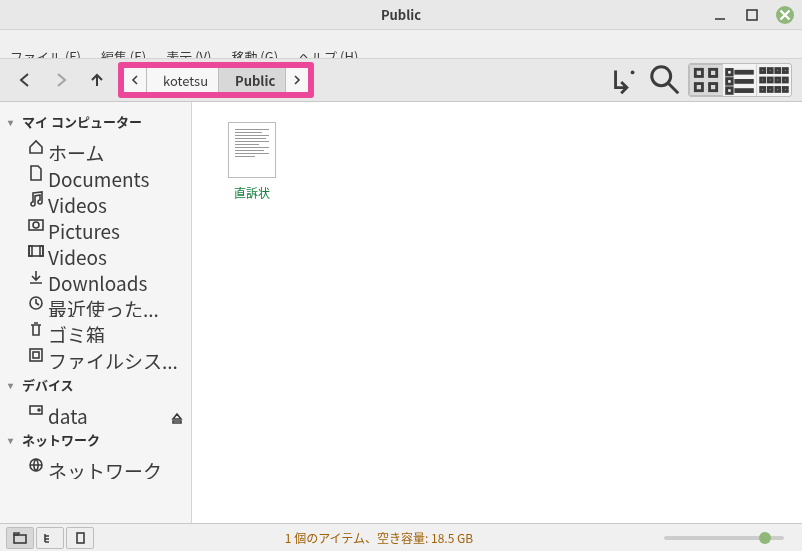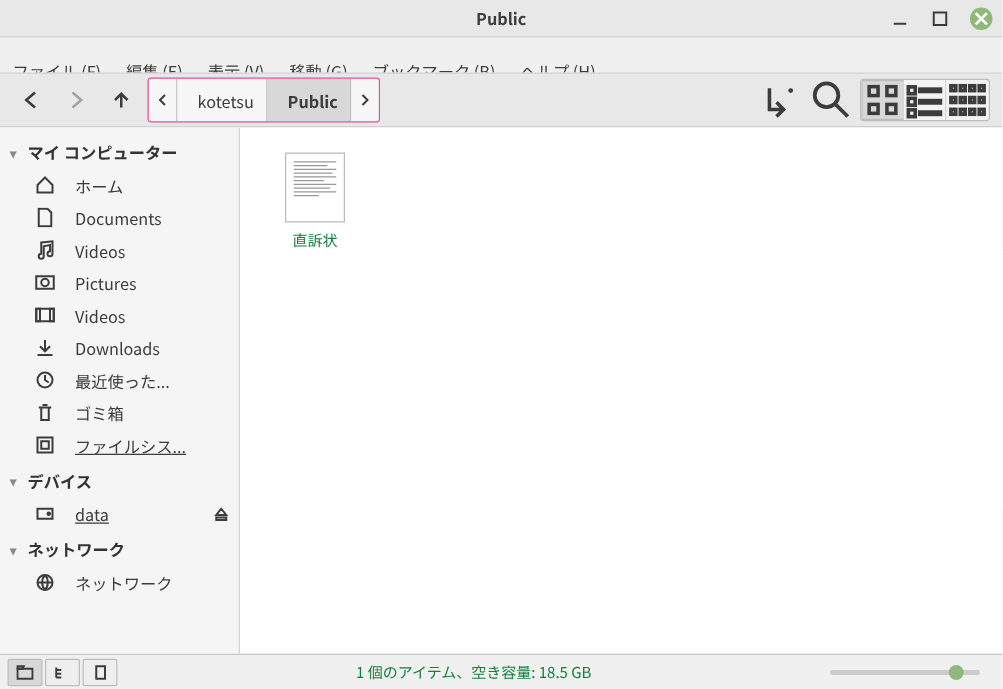--- a/index.html
+++ b/index.html
@@ -8,50 +8,50 @@
 .titlebar .title { font-weight: 600; font-size: 13px; }
 .win-controls { position: absolute; right: 8px; display: flex; gap: 16px; align-items: center; }
 .win-btn { width: 16px; height: 16px; display: flex; align-items: center; justify-content: center; cursor: pointer; }
 .win-close { width: 18px; height: 18px; border-radius: 50%; background: #8fb87a; color: #fff; font-size: 11px; line-height: 18px; text-align: center; }
 .menubar { height: 28px; background: #f0f0f0; display: flex; align-items: center; padding: 0 8px; gap: 16px; font-size: 13px; }
 .menuitem { cursor: pointer; padding: 2px 2px; margin-top: 24px; }
 .toolbar { height: 44px; background: #e8e8e8; border-top: 1px solid #d4d4d4; border-bottom: 1px solid #c8c8c8; display: flex; align-items: center; padding: 0 10px; gap: 6px; }
 .navbtn { width: 30px; height: 32px; display: flex; align-items: center; justify-content: center; border-radius: 3px; cursor: pointer; }
 .navbtn svg { width: 16px; height: 16px; }
 .navbtn.disabled { opacity: 0.4; cursor: default; }
-.pathbar { display: flex; border: 1px solid #ec4899; border-radius: 3px; overflow: hidden; background: #e0e0e0; height: 36px; justify-content: space-between; }
+.pathbar { display: flex; border: 6px solid #ec4899; border-radius: 3px; overflow: hidden; background: #e0e0e0; height: 36px; justify-content: space-between; }
 .pathseg { display: flex; align-items: center; padding: 0 10px; gap: 6px; border-right: 1px solid #bdbdbd; background: #f7f7f7; cursor: pointer; font-size: 13px; }
 .pathseg.arrow { padding: 0 6px; background: #f7f7f7; }
 .pathseg.active { background: #d8d8d8; font-weight: 700; }
 .pathseg:last-child { border-right: none; }
 .spacer { flex: 1; }
 .tool-right { display: flex; gap: 6px; align-items: center; }
 .iconbtn { width: 34px; height: 34px; display: flex; align-items: center; justify-content: center; border-radius: 3px; cursor: pointer; }
 .iconbtn.active { background: #d8d8d8; border: 1px solid #bdbdbd; }
 .view-group { display: flex; border: 1px solid #bdbdbd; border-radius: 3px; overflow: hidden; background: #f3f3f3; }
 .view-group .iconbtn { height: 32px; border-radius: 0; border-right: 1px solid #d4d4d4; }
 .view-group .iconbtn:last-child { border-right: none; }
 .content { flex: 1; display: flex; background: #fff; overflow: hidden; }
 .sidebar { width: 192px; background: #f5f5f5; border-right: 1px solid #d4d4d4; overflow-y: auto; padding-top: 4px; }
 .section-header { display: flex; align-items: center; gap: 4px; padding: 6px 8px 4px 8px; font-weight: 700; font-size: 13px; color: #333; cursor: pointer; }
 .section-header .caret { width: 10px; font-size: 10px; color: #888; }
-.side-item { display: flex; align-items: center; gap: 16px; padding: 4px 8px 4px 28px; font-size: 13px; cursor: pointer; white-space: nowrap; overflow: hidden; text-overflow: ellipsis; position: relative; height: 26px; }
+.side-item { display: flex; align-items: flex-start; gap: 4px; padding: 4px 8px 4px 28px; font-size: 19px; cursor: pointer; white-space: nowrap; overflow: hidden; text-overflow: ellipsis; position: relative; height: 26px; }
 .side-item.active { text-decoration: underline; }
 .side-item .sicon { width: 16px; height: 16px; flex-shrink: 0; display: flex; align-items: center; justify-content: center; }
 .side-item .eject { position: absolute; right: 8px; }
 .main { flex: 1; background: #fff; padding: 20px; overflow: auto; }
 .file-item { width: 80px; display: flex; flex-direction: column; align-items: center; gap: 6px; cursor: pointer; }
 .file-thumb { width: 48px; height: 56px; border: 1px solid #bbb; background: #fff; padding: 6px 6px; display: flex; flex-direction: column; gap: 2px; }
 .file-thumb .line { height: 1px; background: #999; }
 .file-label { font-size: 12px; text-align: center; color: #15803d; }
 .statusbar { height: 28px; background: #f0f0f0; border-top: 1px solid #c8c8c8; display: flex; align-items: center; padding: 0 6px; gap: 4px; font-size: 12px; }
 .status-btns { display: flex; gap: 2px; }
 .sbtn { width: 28px; height: 22px; border: 1px solid #bdbdbd; border-radius: 2px; display: flex; align-items: center; justify-content: center; font-size: 11px; cursor: pointer; background: #eee; }
 .sbtn.active { background: #d8d8d8; }
-.status-text { flex: 1; text-align: center; color: #15803d; }
+.status-text { flex: 1; text-align: center; color: #a16207; }
 .zoom { width: 120px; height: 4px; background: #ccc; border-radius: 2px; position: relative; margin-right: 12px; }
 .zoom-thumb { width: 12px; height: 12px; background: #8fb87a; border-radius: 50%; position: absolute; top: -4px; left: 95px; }
 svg { stroke: #3c3c3c; stroke-width: 1.6; fill: none; }
 </style>
 </head>
 <body>
 
 <div class="titlebar">
   <span class="title">Public</span>
   <div class="win-controls">
@@ -70,21 +70,20 @@
           <line x1="12" y1="4" x2="4" y2="12"></line>
         </svg></div>
   </div>
 </div>
 
 <div class="menubar">
   <span class="menuitem">ファイル (F)</span>
   <span class="menuitem">編集 (E)</span>
   <span class="menuitem">表示 (V)</span>
   <span class="menuitem">移動 (G)</span>
-  <span class="menuitem">ブックマーク (B)</span>
   <span class="menuitem">ヘルプ (H)</span>
 </div>
 
 <div class="toolbar">
   <div class="navbtn">
       <svg viewBox="0 0 16 16">
         <path d="M11 2 L4 8 L11 14" stroke-width="2"></path>
       </svg>
     </div>
   <div class="navbtn disabled">

